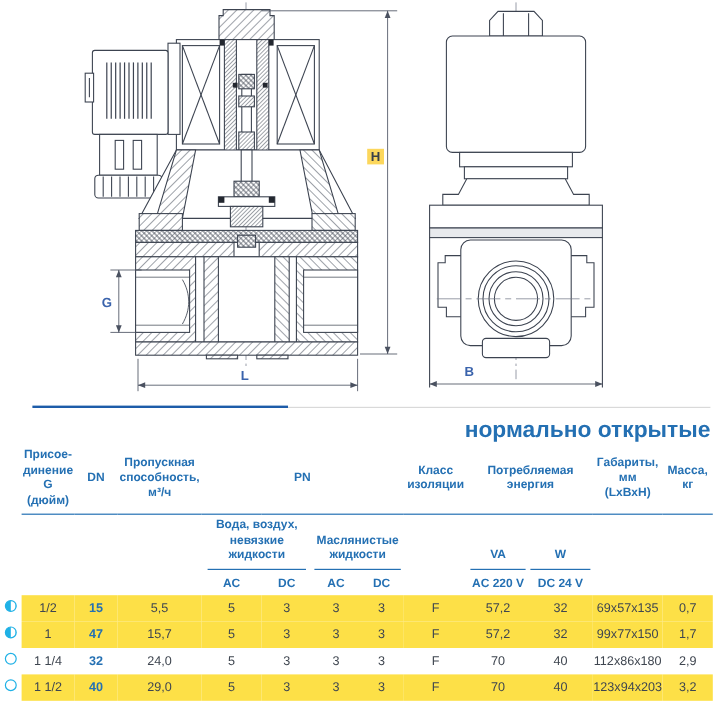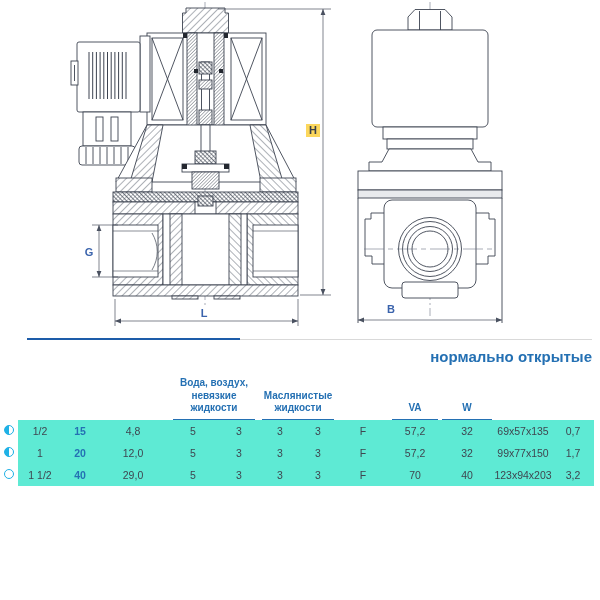--- a/index.html
+++ b/index.html
@@ -9,21 +9,21 @@
     -webkit-font-smoothing:antialiased;
   }
   
   #drawing{position:absolute;top:0;left:0;}
   .dimlabel{font-family:"Liberation Sans","DejaVu Sans",sans-serif;font-size:11px;font-weight:600;fill:#3a63ac;}
   .hlabel{fill:#3a4049;}
   
   .divider-blue{position:absolute;top:338px;left:27px;width:213px;height:2px;background:#1d5ca9;}
   .divider-gray{position:absolute;top:339px;left:240px;width:352px;height:1px;background:#d9d9d9;}
   
-  .table-title{position:absolute;top:348px;right:8px;font-size:15px;font-weight:600;color:#2470b3;}
+  .table-title{position:absolute;top:348px;right:8px;font-size:19px;font-weight:600;color:#2470b3;}
   
   table.spec{
     position:absolute;top:374px;left:0;width:594px;
     border-collapse:collapse;table-layout:fixed;
     font-size:10.5px;color:#3f4650;
   }
   table.spec td{padding:0;text-align:center;vertical-align:middle;}
   tr.h1 td{
     color:#2470b3;font-weight:700;font-size:10px;line-height:1.25;
     white-space:pre-line;height:44px;vertical-align:middle;
@@ -32,21 +32,21 @@
   tr.h1 td.noline{border-bottom:none;}
   tr.h2 td{height:30px;vertical-align:bottom;}
   .grp{
     display:block;margin:0 5px;padding:3px 0 4px 0;
     border-bottom:1px solid #2470b3;
     color:#2470b3;font-weight:700;font-size:10px;line-height:1.25;white-space:pre-line;
   }
   .grp.narrow{margin:0 2px;}
   tr.h3 td{height:18px;color:#2470b3;font-weight:700;font-size:10px;padding-top:3px;vertical-align:middle;}
   tr.row td{height:22px;}
-  tr.row.alt td{background:#5eead4;}
+  tr.row.alt td{background:#fde047;}
   tr.row td.icon-cell{background:#fff;}
   td.dn{color:#2470b3;font-weight:700;}
   
   .circle{display:inline-block;width:8px;height:8px;border:1.6px solid #1fb1e6;border-radius:50%;box-sizing:content-box;}
   .circle.half{background:linear-gradient(90deg,#1fb1e6 0 55%,#fff 55%);}
 </style>
 </head>
 <body>
 
 <svg id="drawing" width="600" height="338" viewBox="0 0 600 338">
@@ -247,20 +247,38 @@
       <col style="width:42px">
       <col style="width:40px">
       <col style="width:36px">
     <col style="width:54px">
       <col style="width:50px">
       <col style="width:54px">
       <col style="width:58px">
       <col style="width:42px">
   </colgroup>
   <tbody>
+  <tr class="h1">
+    <td class="noline"></td>
+    <td>Присое-
+динение
+G (дюйм)</td>
+    <td>DN</td>
+    <td>Пропускная
+способность, м³/ч</td>
+    <td colspan="4">PN</td>
+    <td>Класс
+изоляции</td>
+    <td colspan="2">Потребляемая
+энергия</td>
+    <td>Габариты, мм
+(LxBxH)</td>
+    <td>Масса,
+кг</td>
+  </tr>
   <tr class="h2">
     <td></td>
         <td></td>
         <td></td>
         <td></td>
     <td colspan="2">
           <span class="grp">Вода, воздух,
 невязкие жидкости</span>
         </td>
     <td colspan="2">
@@ -270,50 +288,80 @@
     <td></td>
     <td>
           <span class="grp narrow">VA</span>
         </td>
     <td>
           <span class="grp narrow">W</span>
         </td>
     <td></td>
         <td></td>
   </tr>
+  <tr class="h3">
+    <td></td>
+        <td></td>
+        <td></td>
+        <td></td>
+    <td>AC</td>
+    <td>DC</td>
+    <td>AC</td>
+    <td>DC</td>
+    <td></td>
+    <td>AC 220 V</td>
+    <td>DC 24 V</td>
+    <td></td>
+        <td></td>
+  </tr>
 
   <tr class="row alt">
     <td class="icon-cell"><span class="circle half"></span></td>
     <td>1/2</td>
     <td class="dn">15</td>
-    <td>4,8</td>
+    <td>5,5</td>
     <td>5</td>
     <td>3</td>
     <td>3</td>
     <td>3</td>
     <td>F</td>
     <td>57,2</td>
     <td>32</td>
     <td>69x57x135</td>
     <td>0,7</td>
   </tr>
   <tr class="row alt">
     <td class="icon-cell"><span class="circle half"></span></td>
     <td>1</td>
-    <td class="dn">20</td>
-    <td>12,0</td>
+    <td class="dn">47</td>
+    <td>15,7</td>
     <td>5</td>
     <td>3</td>
     <td>3</td>
     <td>3</td>
     <td>F</td>
     <td>57,2</td>
     <td>32</td>
     <td>99x77x150</td>
     <td>1,7</td>
+  </tr>
+  <tr class="row">
+    <td class="icon-cell"><span class="circle"></span></td>
+    <td>1 1/4</td>
+    <td class="dn">32</td>
+    <td>24,0</td>
+    <td>5</td>
+    <td>3</td>
+    <td>3</td>
+    <td>3</td>
+    <td>F</td>
+    <td>70</td>
+    <td>40</td>
+    <td>112x86x180</td>
+    <td>2,9</td>
   </tr>
   <tr class="row alt">
     <td class="icon-cell"><span class="circle"></span></td>
     <td>1 1/2</td>
     <td class="dn">40</td>
     <td>29,0</td>
     <td>5</td>
     <td>3</td>
     <td>3</td>
     <td>3</td>

